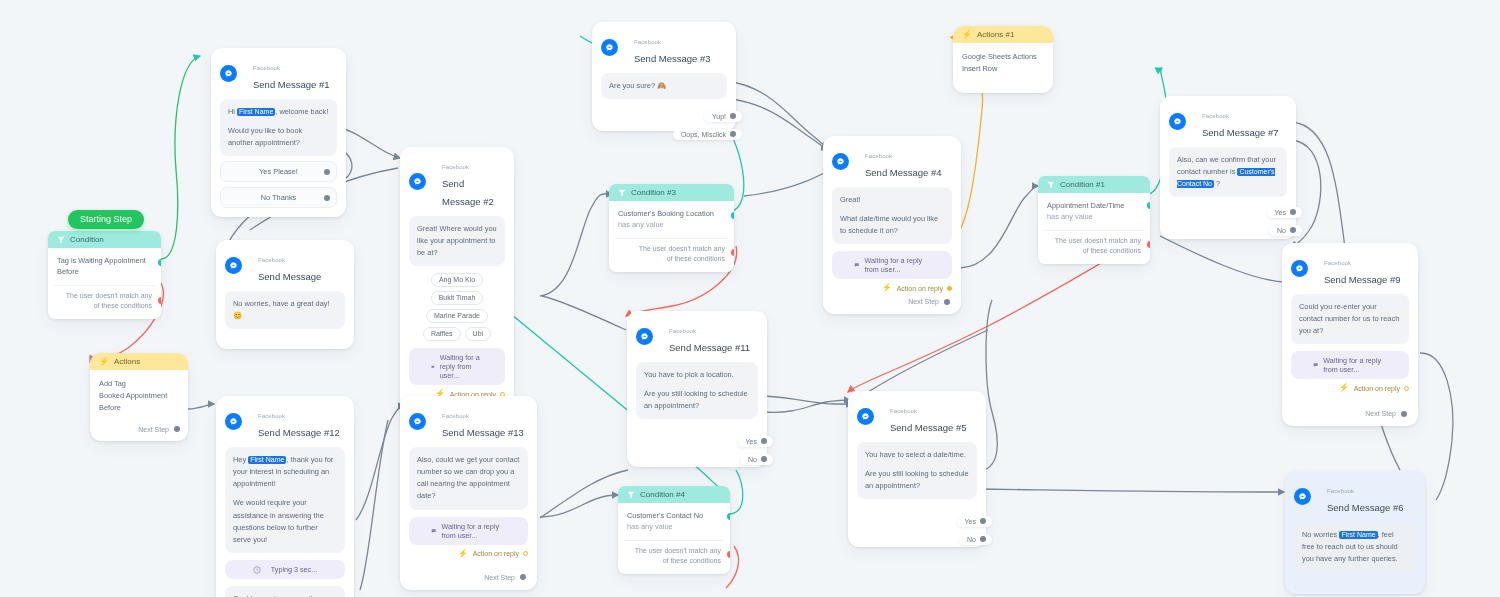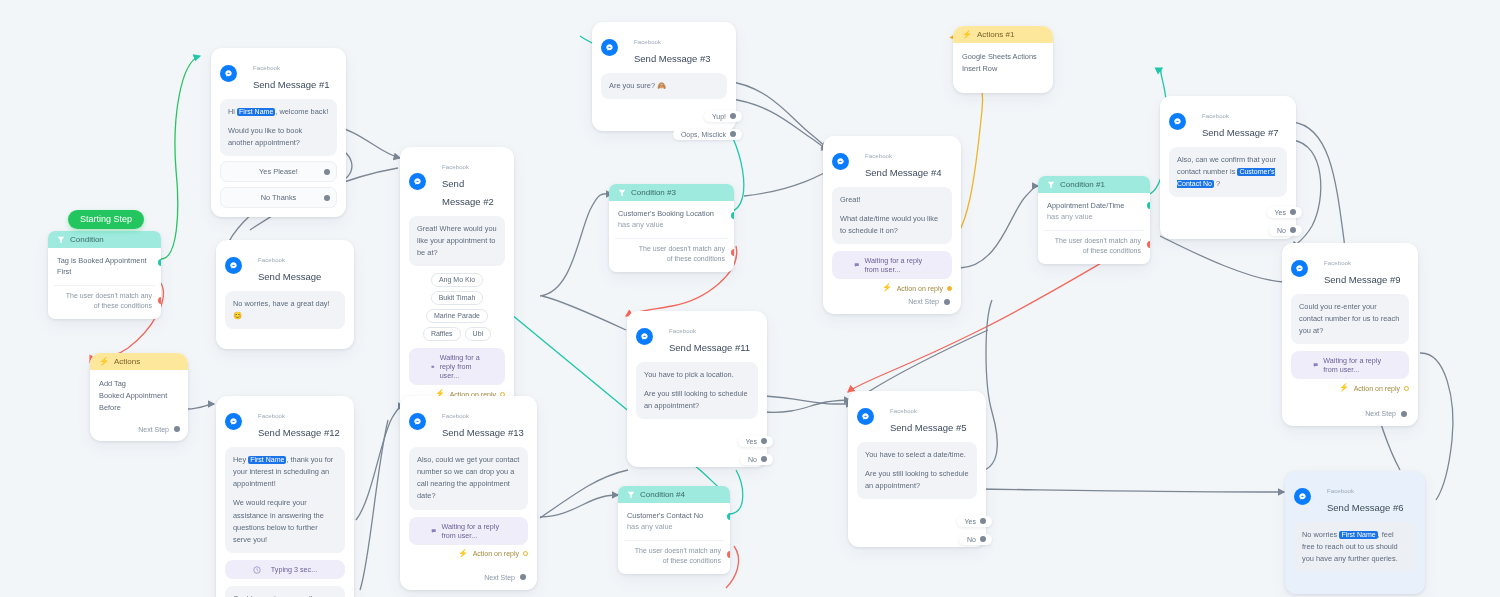--- a/index.html
+++ b/index.html
@@ -181,21 +181,21 @@
   <div class="startbadge" style="left:68px; top:210px;">Starting Step</div>
 
   <div class="cond" style="left:48px; top:231px; width:113px;">
     <div class="cond-head">
       <svg class="funnel" width="8" height="8" viewBox="0 0 10 10">
           <path d="M1 1h8L6 5v4L4 8V5z" fill="#ffffff"></path>
         </svg>
       <span>Condition</span>
     </div>
     <div class="cond-body">
-      <div>Tag is Booked Appointment First</div>
+      <div>Tag is Waiting Appointment Before</div>
     </div>
     <div class="cond-else">
       <div>The user doesn't match any</div>
         <div>of these conditions</div>
     </div>
     <span class="port-green" style="right:-4px; top:28px;"></span>
     <span class="port-red" style="right:-4px; bottom:15px;"></span>
   </div>
 
   <div class="node" style="left:203px; top:48px; width:135px;margin-left:8px;">

